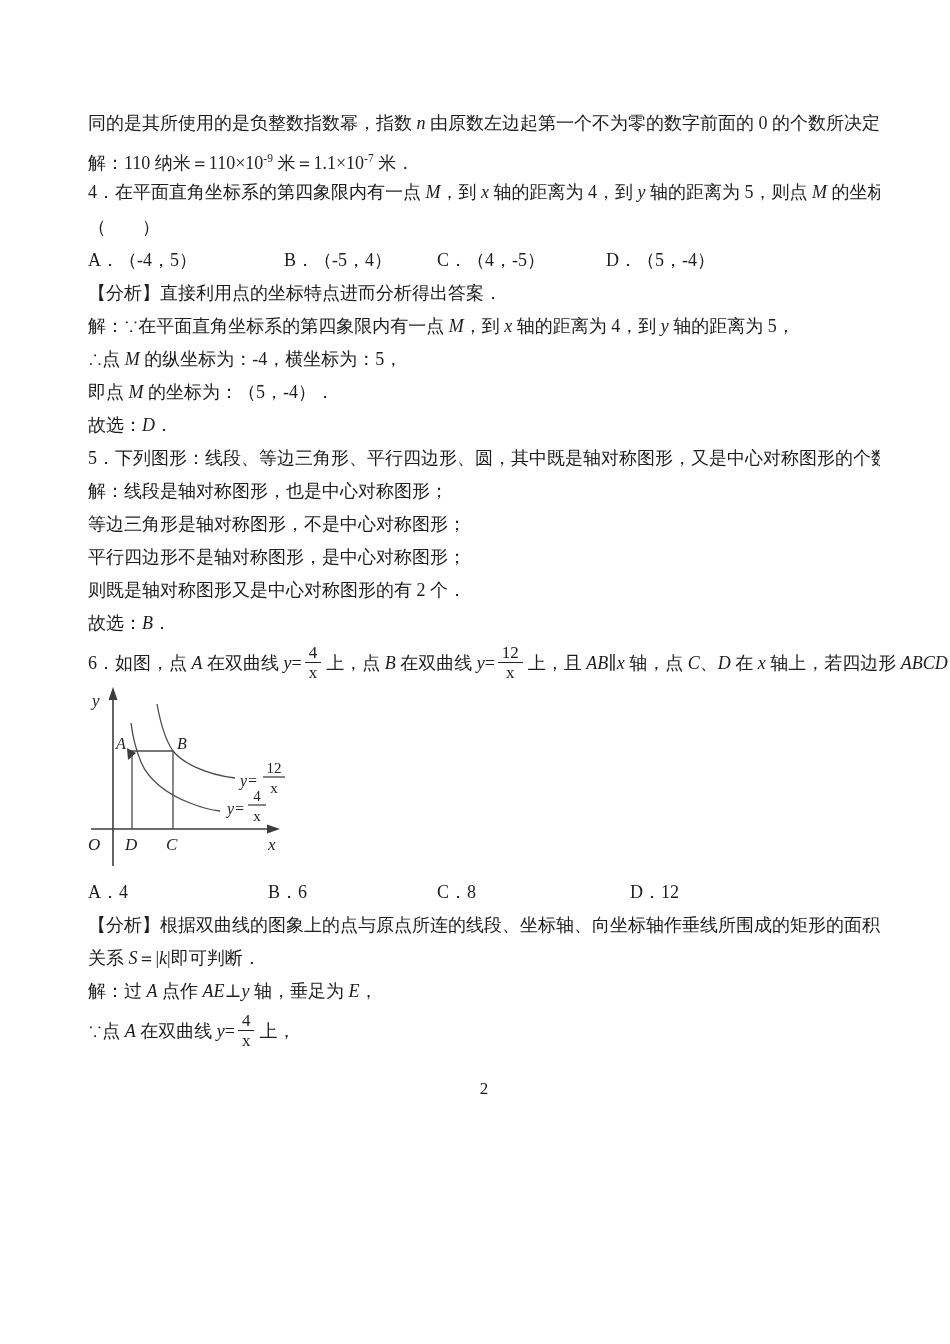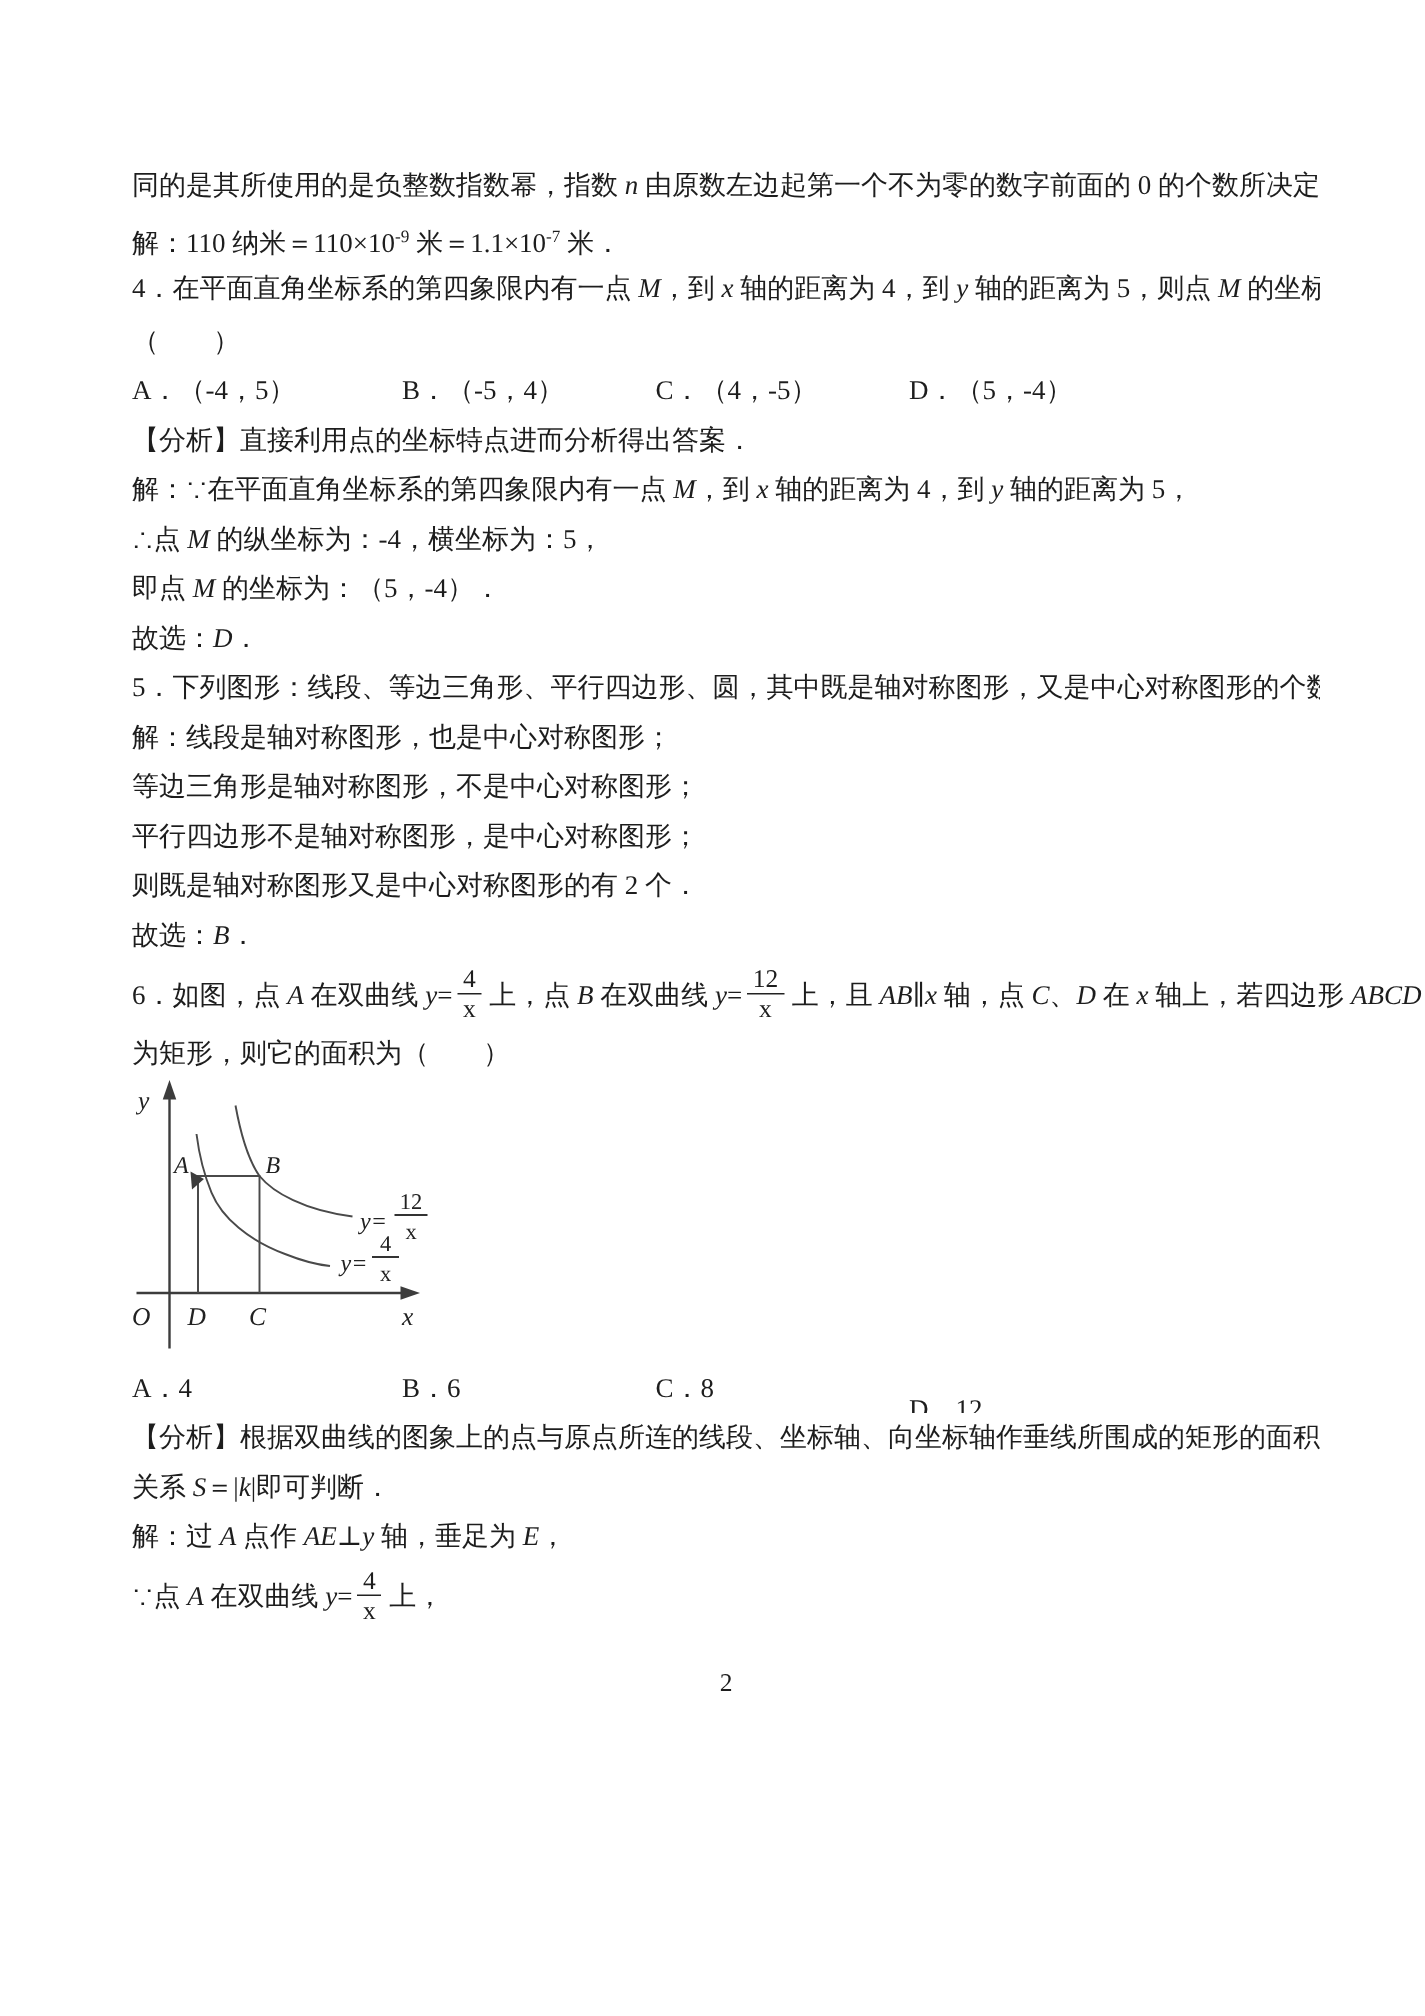--- a/index.html
+++ b/index.html
@@ -31,37 +31,36 @@
 
 <div class="page">
 
   <div id="flow1">
       <div class="ln lead"><span>同的是其所使用的是负整数指数幂，指数 </span><span class="it">n</span><span> 由原数左边起第一个不为零的数字前面的 0 的个数所决定．</span></div>
       <div class="ln lead"><span>解：110 纳米＝110×10</span><span class="sup">-9</span><span> 米＝1.1×10</span><span class="sup">-7</span><span> 米．</span></div>
       <div class="ln lead"><span>4．在平面直角坐标系的第四象限内有一点 </span><span class="it">M</span><span>，到 </span><span class="it">x</span><span> 轴的距离为 4，到 </span><span class="it">y</span><span> 轴的距离为 5，则点 </span><span class="it">M</span><span> 的坐标为</span></div>
       <div class="ln lead"><span>（　　）</span></div>
       <div class="ln opts">
         <span class="opt" style="left: 0px;">A．（-4，5）</span>
-        <span class="opt" style="left: 180px; text-align: right;">B．（-5，4）</span>
+        <span class="opt" style="left: 196px; text-align: right;">B．（-5，4）</span>
         <span class="opt" style="left: 349px; text-align: right;">C．（4，-5）</span>
         <span class="opt" style="left: 518px;">D．（5，-4）</span>
       </div>
       <div class="ln"><span>【分析】直接利用点的坐标特点进而分析得出答案．</span></div>
       <div class="ln"><span>解：∵在平面直角坐标系的第四象限内有一点 </span><span class="it">M</span><span>，到 </span><span class="it">x</span><span> 轴的距离为 4，到 </span><span class="it">y</span><span> 轴的距离为 5，</span></div>
       <div class="ln"><span>∴点 </span><span class="it">M</span><span> 的纵坐标为：-4，横坐标为：5，</span></div>
       <div class="ln"><span>即点 </span><span class="it">M</span><span> 的坐标为：（5，-4）．</span></div>
       <div class="ln"><span>故选：</span><span class="it">D</span><span>．</span></div>
       <div class="ln"><span>5．下列图形：线段、等边三角形、平行四边形、圆，其中既是轴对称图形，又是中心对称图形的个数为（　　）</span></div>
       <div class="ln"><span>解：线段是轴对称图形，也是中心对称图形；</span></div>
       <div class="ln"><span>等边三角形是轴对称图形，不是中心对称图形；</span></div>
       <div class="ln"><span>平行四边形不是轴对称图形，是中心对称图形；</span></div>
       <div class="ln"><span>则既是轴对称图形又是中心对称图形的有 2 个．</span></div>
       <div class="ln"><span>故选：</span><span class="it">B</span><span>．</span></div>
       <div class="ln tall"><span>6．如图，点 </span><span class="it">A</span><span> 在双曲线 </span><span class="it">y</span><span>=</span><span class="frac"><span class="fnum">4</span><span class="fden">x</span></span><span>上，点 </span><span class="it">B</span><span> 在双曲线 </span><span class="it">y</span><span>=</span><span class="frac"><span class="fnum">12</span><span class="fden">x</span></span><span>上，且 </span><span class="it">AB</span><span>∥</span><span class="it">x</span><span> 轴，点 </span><span class="it">C</span><span>、</span><span class="it">D</span><span> 在 </span><span class="it">x</span><span> 轴上，若四边形 </span><span class="it">ABCD</span></div>
-      <div class="ln"><span>为矩形，则它的面积为（　　）</span></div>
     </div>
 
   <div id="figure-wrap">
     <svg width="320" height="190" viewBox="0 0 320 190">
 
       <line x1="35" y1="8" x2="35" y2="180" stroke="#3c3c3c" stroke-width="1.6"></line>
       <line x1="13" y1="143" x2="193" y2="143" stroke="#3c3c3c" stroke-width="1.6"></line>
       <polygon points="35,1 30.5,14 39.5,14" fill="#3c3c3c"></polygon>
       <polygon points="202,143 189,138.5 189,147.5" fill="#3c3c3c"></polygon>
 
@@ -93,21 +92,21 @@
         <text x="179" y="135" font-size="15" text-anchor="middle">x</text>
       </g>
     </svg>
   </div>
 
   <div id="flow2">
       <div class="ln opts">
         <span class="opt" style="left: 0px;">A．4</span>
         <span class="opt" style="left: 180px;">B．6</span>
         <span class="opt" style="left: 349px;">C．8</span>
-        <span class="opt" style="left: 518px; margin-top: 14px;">D．12</span>
+        <span class="opt" style="left: 542px;">D．12</span>
       </div>
       <div class="ln"><span>【分析】根据双曲线的图象上的点与原点所连的线段、坐标轴、向坐标轴作垂线所围成的矩形的面积 </span></div>
       <div class="ln"><span>关系 </span><span class="it">S</span><span>＝|</span><span class="it">k</span><span>|即可判断．</span></div>
       <div class="ln"><span>解：过 </span><span class="it">A</span><span> 点作 </span><span class="it">AE</span><span>⊥</span><span class="it">y</span><span> 轴，垂足为 </span><span class="it">E</span><span>，</span></div>
       <div class="ln tall"><span>∵点 </span><span class="it">A</span><span> 在双曲线 </span><span class="it">y</span><span>=</span><span class="frac"><span class="fnum">4</span><span class="fden">x</span></span><span>上，</span></div>
     </div>
 
   <div class="pageno">2</div>
 
 </div>

